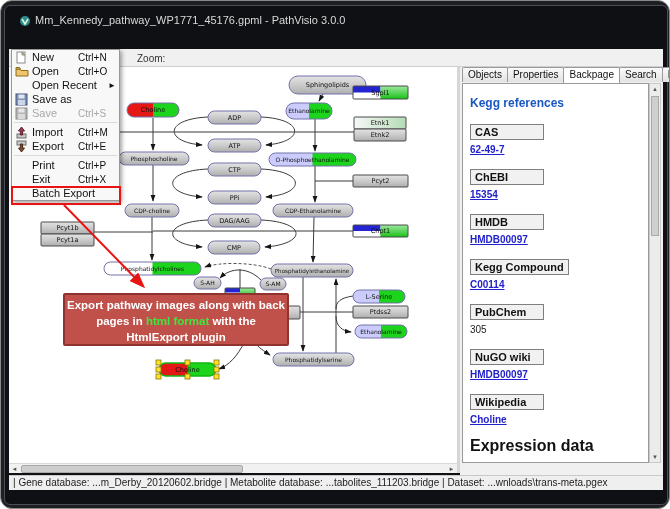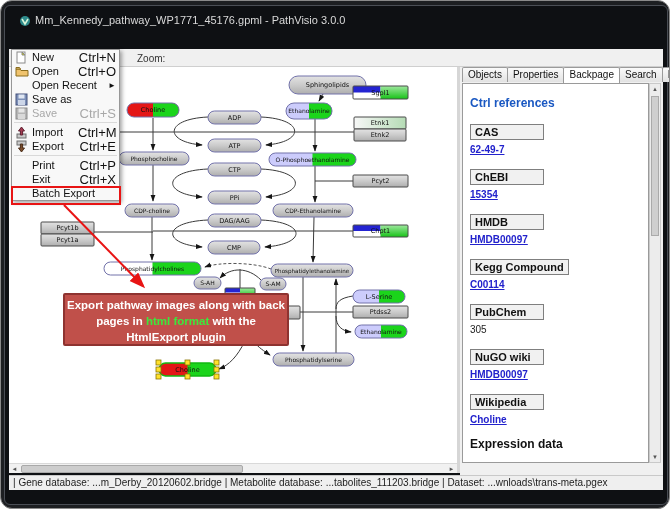--- a/index.html
+++ b/index.html
@@ -45,35 +45,35 @@
   .tab.active { background:#fff; position:relative; top:0; padding-bottom:4px; }
   .bp-content { position:absolute; left:2px; top:16px; width:187px; height:380px; background:#fff;
                 border:1px solid #9a9a9a; overflow:hidden; padding:12px 0 0 7px; }
   .bp-heading { color:#1a58c2; font-weight:bold; font-size:12px; }
   .bp-section { margin-top:12px; }
   .bp-box { display:inline-block; min-width:74px; padding:1px 4px; border:1px solid #7f7f7f;
             background:#f1f1f1; font-weight:bold; font-size:11px; color:#111; }
   .bp-val { margin-top:4px; font-size:10px; font-weight:bold; }
   .bp-val.link { color:#2222cc; text-decoration:underline; cursor:pointer; }
   .bp-val.plain { color:#222; font-weight:normal; }
-  .bp-footer { margin-top:12px; font-weight:bold; font-size:12px; color:#111; }
+  .bp-footer { margin-top:12px; font-weight:bold; font-size:16px; color:#111; }
   .vscroll { position:absolute; left:189px; top:16px; width:12px; height:380px; background:#ececec; border:1px solid #c9c9c9; }
   .vs-thumb { position:absolute; left:1px; top:12px; width:8px; height:140px; background:#cfcfcf; border:1px solid #aaa; }
   .vs-arrow { position:absolute; left:0; width:10px; height:10px; font-size:6px; color:#555; text-align:center; line-height:10px; }
   
   .statusbar { position:absolute; left:8px; top:474px; width:654px; height:15px; background:#efefef;
                border-top:1px solid #c9c9c9; font-size:10px; color:#1c1c1c; line-height:14px; padding-left:4px;
                white-space:nowrap; overflow:hidden; }
   
   .filemenu { position:absolute; left:10px; top:48px; width:109px; background:#f8f8f8;
               border:1px solid #979797; box-shadow:2px 2px 4px rgba(0,0,0,.35); z-index:10; font-size:11px; }
   .mi { position:relative; display:flex; align-items:center; height:14px; padding:0 3px; color:#111; }
   .mi .ic { width:17px; height:13px; flex:none; }
   .mi .lbl { flex:1; white-space:nowrap; }
-  .mi .sc { width:38px; flex:none; font-size:13px;text-align:right; }
+  .mi .sc { width:38px; flex:none; font-size:10px; }
   .mi.disabled { color:#a8a8a8; }
   .mi .sub { position:absolute; right:3px; font-size:8px; }
   .msep { height:1px; background:#d9d9d9; margin:2px 2px; }
   
   .annotation { position:absolute; left:62px; top:292px; width:226px; height:53px; background:#c0504a;
                 border:2px solid #8e3330; border-radius:2px; z-index:20; color:#fff; font-weight:bold;
                 font-size:11.5px; line-height:16px; text-align:center; padding-top:2px; }
   .annotation .hl { color:#3ce83c; }
   .overlay { position:absolute; left:0; top:0; z-index:30; pointer-events:none; }
 </style>
@@ -485,21 +485,21 @@
       <div class="hs-thumb"></div>
       <span class="hs-arrow" style="right:0">►</span>
     </div>
   </div>
 
   <div class="splitter"></div>
 
   <div class="sidepanel">
     <div class="tabs" id="tabs"><span class="tab">Objects</span><span class="tab">Properties</span><span class="tab active">Backpage</span><span class="tab">Search</span><span class="tab">Legend</span></div>
     <div class="bp-content" id="bp-content">
-        <div class="bp-heading">Ctrl references</div>
+        <div class="bp-heading">Kegg references</div>
         <div class="bp-section"><div class="bp-box">CAS</div><div class="bp-val link">62-49-7</div></div>
         <div class="bp-section"><div class="bp-box">ChEBI</div><div class="bp-val link">15354</div></div>
         <div class="bp-section"><div class="bp-box">HMDB</div><div class="bp-val link">HMDB00097</div></div>
         <div class="bp-section"><div class="bp-box">Kegg Compound</div><div class="bp-val link">C00114</div></div>
         <div class="bp-section"><div class="bp-box">PubChem</div><div class="bp-val plain">305</div></div>
         <div class="bp-section"><div class="bp-box">NuGO wiki</div><div class="bp-val link">HMDB00097</div></div>
         <div class="bp-section"><div class="bp-box">Wikipedia</div><div class="bp-val link">Choline</div></div>
         <div class="bp-footer">Expression data</div>
       </div>
     <div class="vscroll">

